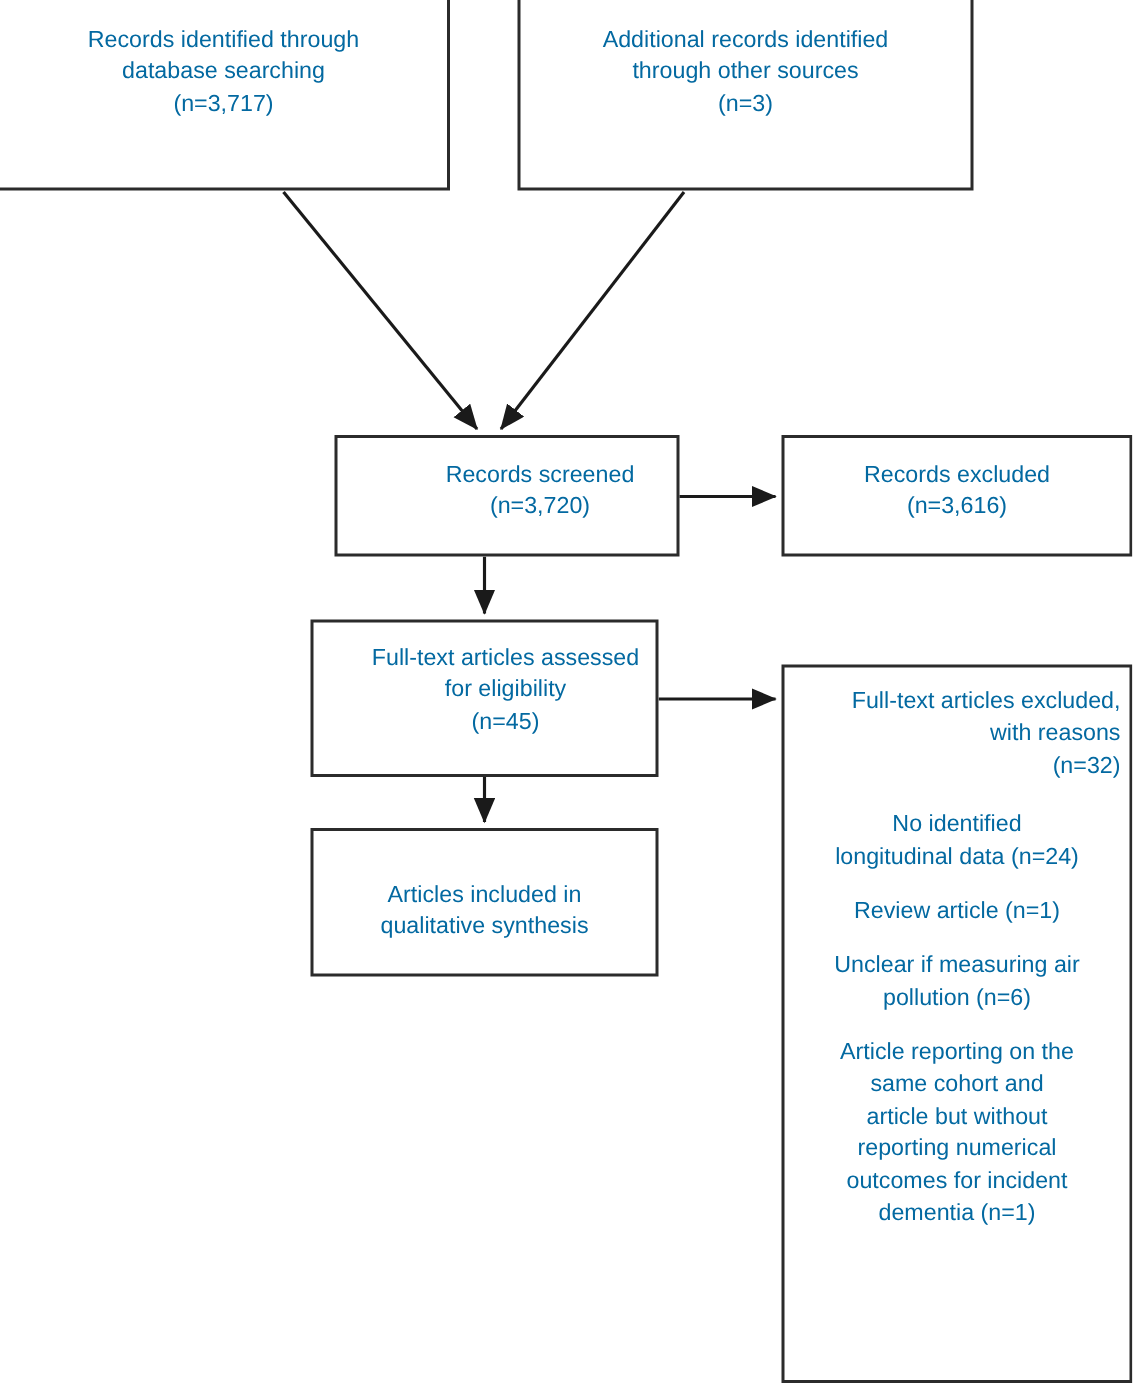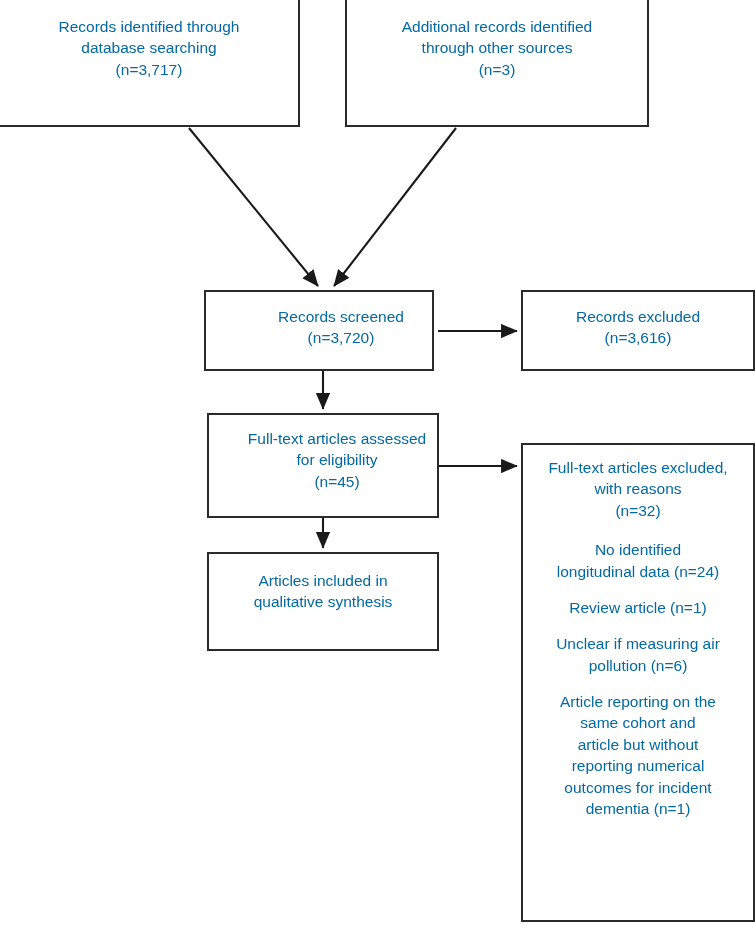--- a/index.html
+++ b/index.html
@@ -35,37 +35,37 @@
     box-sizing: border-box;
   }
   .box .line {
     display: block;
     white-space: nowrap;
   }
 
   
   #box-db        { left: -2px;  top: -2px;  width: 302px; height: 129px; }
   #box-other     { left: 345px; top: -2px;  width: 304px; height: 129px; }
-  #box-screened  { left: 204px; top: 290px; width: 230px; height: 81px; padding-left: 44px;  }
+  #box-screened  { left: 223px; top: 290px; width: 230px; height: 81px; padding-left: 44px;  }
   #box-excluded  { left: 521px; top: 290px; width: 234px; height: 81px; text-align: center;  }
   #box-fulltext  { left: 207px; top: 413px; width: 232px; height: 105px; }
   #box-included  { left: 207px; top: 552px; width: 232px; height: 99px;  }
   #box-reasons   { left: 521px; top: 443px; width: 234px; height: 479px; }
 
   
   #box-db .lines        { margin-top: 16px; }
   #box-other .lines     { margin-top: 16px; }
   #box-screened .lines  { margin-top: 14px; }
   #box-excluded .lines  { margin-top: 14px; }
   #box-fulltext .lines  { margin-top: 13px; margin-left: 28px; }
-  #box-included .lines  { margin-top: 16px; }
+  #box-included .lines  { margin-top: 32px; }
   #box-reasons .lines   { margin-top: 12px; }
 
   .reason-group { margin-bottom: 15px; }
-  .reason-group:first-child { margin-bottom: 18px; }
+  .reason-group:first-child { margin-bottom: 18px; text-align: right; }
   .reason-group:last-child { margin-bottom: 0; }
 
   svg#arrows {
     position: absolute;
     left: 0; top: 0;
     width: 755px;
     height: 929px;
     pointer-events: none;
   }
 </style>

